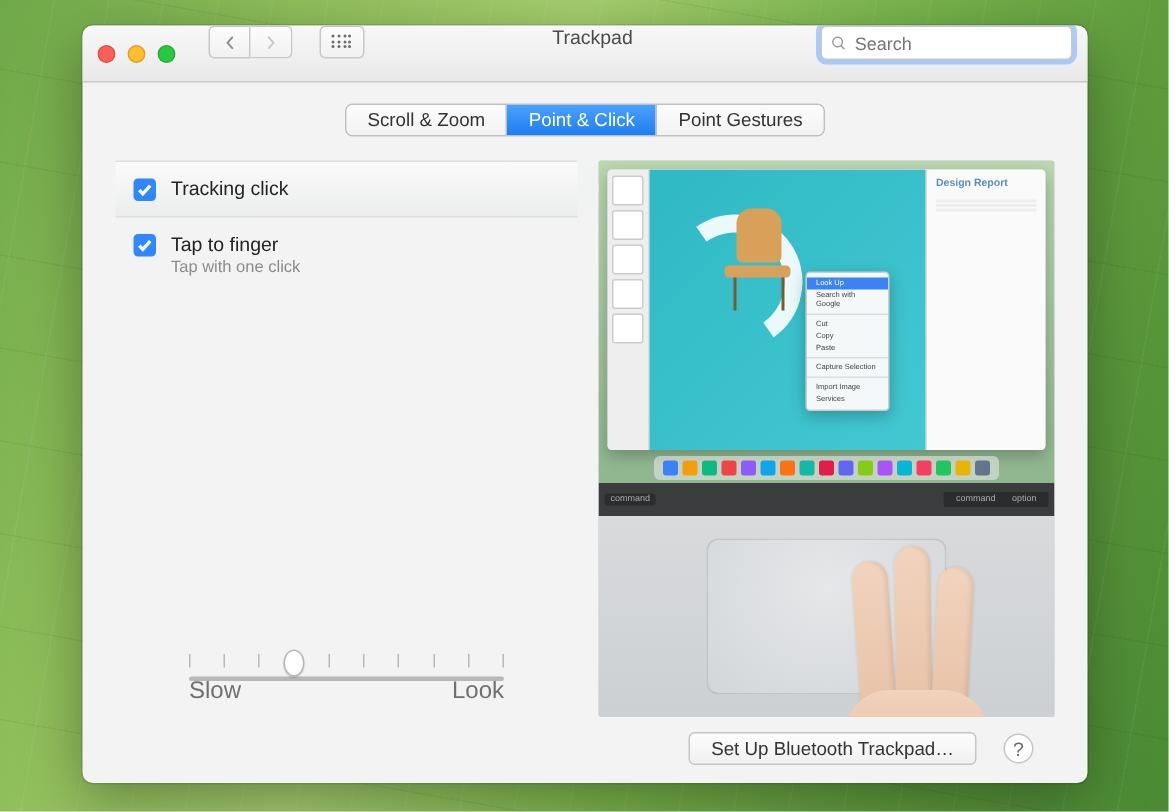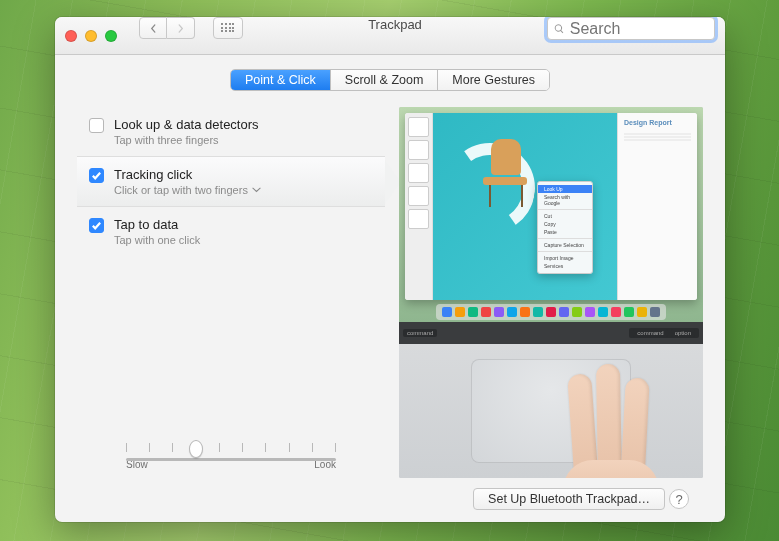--- a/index.html
+++ b/index.html
@@ -40,21 +40,21 @@
   background:linear-gradient(#fdfdfd,#f1f1f1); display:flex; align-items:center; justify-content:center; }
 .grid-icon { width:14px; height:10px; display:grid; grid-template-columns:repeat(4,1fr); grid-template-rows:repeat(3,1fr); gap:1px; }
 .grid-icon span{background:#6b6b6b; width:2px; height:2px; border-radius:1px}
 .wtitle { flex:1; text-align:center; font-size:13px; color:#4a4a4a; }
 .searchwrap {
   width:168px; height:23px; border:1px solid #c7c7c7; border-radius:4px;
   background:#fff; display:flex; align-items:center; padding:0 6px; gap:5px;
   box-shadow:0 0 0 3px rgba(111,169,255,0.55);
 }
 .searchwrap svg{width:12px;height:12px;fill:#9a9a9a}
-.searchwrap input { border:none; outline:none; font-size:16px; color:#7f1d1d; width:100%; background:transparent }
+.searchwrap input { border:none; outline:none; font-size:12px; color:#7f1d1d; width:100%; background:transparent }
 .content { flex:1; padding:14px 22px 12px 22px; display:flex; flex-direction:column; }
 .tabs { display:flex; align-self:center; border:1px solid #bfbfbf; border-radius:5px; overflow:hidden; height:22px; }
 .tab { font-size:12.5px; padding:0 14px; display:flex; align-items:center; cursor:pointer;
   background:linear-gradient(#fdfdfd,#f2f2f2); color:#333; border-right:1px solid #bfbfbf; }
 .tab:last-child{border-right:none}
 .tab.active{ background:linear-gradient(#4aa1ff,#1e7df0); color:#fff; }
 .mainrow { display:flex; gap:14px; margin-top:16px; flex:1; }
 .leftcol { width:308px; display:flex; flex-direction:column; }
 .opt { display:flex; gap:10px; padding:10px 12px; align-items:flex-start; }
 .opt .txts { display:flex; flex-direction:column; gap:2px; }
@@ -74,21 +74,21 @@
 .chk.checked { background:#2f88ff; border-color:#2f88ff; }
 .chk.checked svg{width:11px;height:11px;stroke:#fff;stroke-width:2.4;fill:none}
 .trackwrap{ margin-top:auto; margin-bottom:8px; text-align:center; }
 .trackwrap .lbl{ font-size:12.5px; color:#333; margin-bottom:8px; display:block }
 .slider { position:relative; width:210px; margin:0 auto; }
 .slider .rail{ height:3px; background:#b8b8b8; border-radius:2px; position:relative; top:6px; }
 .slider .ticks{ display:flex; justify-content:space-between; position:relative; }
 .slider .ticks span{ width:1px; height:9px; background:#b8b8b8; display:block }
 .slider .thumb{ position:absolute; top:-3px; width:14px; height:18px; background:#fff; border:1px solid #b7b7b7;
   border-radius:7px 7px 7px 7px / 9px 9px 9px 9px; box-shadow:0 1px 1px rgba(0,0,0,0.15); }
-.slabels{ display:flex; justify-content:space-between; width:210px; margin:4px auto 0; font-size:10px; color:#707070 }
+.slabels{ display:flex; justify-content:space-between; width:210px; margin:4px auto 0; font-size:16px; color:#707070 }
 .preview { flex:1; background:#cfd2d6; border-radius:2px; box-shadow:inset 0 0 0 1px rgba(0,0,0,0.05);
   display:flex; flex-direction:column; overflow:hidden; }
 .screenpart { flex:0.58; position:relative; background:linear-gradient(#bcd8b0,#8fb68f); overflow:hidden; }
 .macwin { position:absolute; inset:6px 6px 22px 6px; background:#f4f4f4; border-radius:3px; overflow:hidden;
   box-shadow:0 4px 10px rgba(0,0,0,0.25); display:flex; }
 .macwin .thumbcol{ width:28px; background:#eee; border-right:1px solid #ddd; display:flex; flex-direction:column; padding:4px 3px; gap:3px }
 .macwin .thumbcol div{ height:20px; border:1px solid #ccc; border-radius:2px; background:#fff }
 .macwin .canvas{ flex:1; background:linear-gradient(135deg,#2fb9c4,#43c8d2); position:relative }
 .macwin .canvas .circle{ position:absolute; left:12px; top:30px; width:90px; height:90px; border:12px solid rgba(255,255,255,0.9);
   border-radius:50%; border-left-color:transparent; border-bottom-color:transparent; transform:rotate(10deg) }
@@ -116,21 +116,21 @@
 .tpadpart .pad{ width:160px; height:104px; background:radial-gradient(ellipse at 50% 30%, #e5e7e9, #d3d6d9);
   border-radius:8px; box-shadow:inset 0 0 0 1px rgba(0,0,0,0.1) }
 .hand{ position:absolute; right:36px; bottom:-8px; width:110px; height:140px; }
 .hand .finger{ position:absolute; background:linear-gradient(#f2d3bd,#e6c0a6); border-radius:14px 14px 10px 10px;
   box-shadow:inset -2px 0 3px rgba(0,0,0,0.08), 0 0 2px rgba(0,0,0,0.12) }
 .hand .f1{ left:14px; bottom:0; width:24px; height:112px; transform:rotate(-4deg) }
 .hand .f2{ left:40px; bottom:0; width:24px; height:122px; transform:rotate(-1deg) }
 .hand .f3{ left:66px; bottom:0; width:24px; height:108px; transform:rotate(3deg) }
 .hand .palm{ position:absolute; left:6px; bottom:-18px; width:96px; height:44px;
   background:linear-gradient(#f2d3bd,#e6c0a6); border-radius:30px 30px 8px 8px }
-.bottombar{ display:flex; justify-content:flex-end; align-items:center; gap:4px; padding:10px 14px 0 0 }
+.bottombar{ display:flex; justify-content:flex-end; align-items:center; gap:18px; padding:10px 14px 0 0 }
 .btn { height:22px; padding:0 14px; border:1px solid #c5c5c5; border-radius:4px;
   background:linear-gradient(#fdfdfd,#f0f0f0); font-size:12.5px; color:#333; display:flex; align-items:center; cursor:pointer }
 .help { width:20px; height:20px; border:1px solid #c5c5c5; border-radius:50%;
   display:flex; align-items:center; justify-content:center; font-size:13px; color:#6a6a6a; background:#fff }
 </style>
 </head>
 <body>
 
 <div class="window">
   <div class="titlebar">
@@ -171,56 +171,46 @@
     <div class="searchwrap">
       <svg viewBox="0 0 16 16">
           <path d="M6.5 1a5.5 5.5 0 0 1 4.23 9.02l3.13 3.13-1.06 1.06-3.13-3.13A5.5 5.5 0 1 1 6.5 1zm0 1.5a4 4 0 1 0 0 8 4 4 0 0 0 0-8z"></path>
         </svg>
       <input type="text" placeholder="Search" style="">
     </div>
   </div>
 
   <div class="content">
     <div class="tabs" id="tabs">
+        <div class="tab">Scroll &amp; Zoom</div>
         <div class="tab active">Point &amp; Click</div>
-        <div class="tab">Scroll &amp; Zoom</div>
-        <div class="tab">More Gestures</div>
+        <div class="tab">Point Gestures</div>
       </div>
 
     <div class="mainrow">
       <div class="leftcol">
         <div id="options">
-            <div class="opt">
-              <div class="chk"></div>
-              <div class="txts">
-                <div class="title">Look up &amp; data detectors</div>
-                <div class="sub">Tap with three fingers</div>
-              </div>
-            </div>
             <div class="opt sel">
               <div class="chk checked">
                 <svg viewBox="0 0 12 12">
                   <path d="M2 6.2 4.6 9 10 3"></path>
                 </svg>
               </div>
               <div class="txts">
                 <div class="title">Tracking click</div>
-                <div class="sub">Click or tap with two fingers<svg viewBox="0 0 10 6" width="9" height="6">
-                    <path d="M1 1l4 3.6L9 1" stroke="#8a8a8a" stroke-width="1.2" fill="none" stroke-linecap="round"></path>
-                  </svg></div>
               </div>
             </div>
             <div class="opt">
               <div class="chk checked">
                 <svg viewBox="0 0 12 12">
                   <path d="M2 6.2 4.6 9 10 3"></path>
                 </svg>
               </div>
               <div class="txts">
-                <div class="title">Tap to data</div>
+                <div class="title">Tap to finger</div>
                 <div class="sub">Tap with one click</div>
               </div>
             </div>
           </div>
         <div class="trackwrap">
           <div class="slider">
             <div class="ticks" id="ticks">
                 <span></span>
                 <span></span>
                 <span></span>

